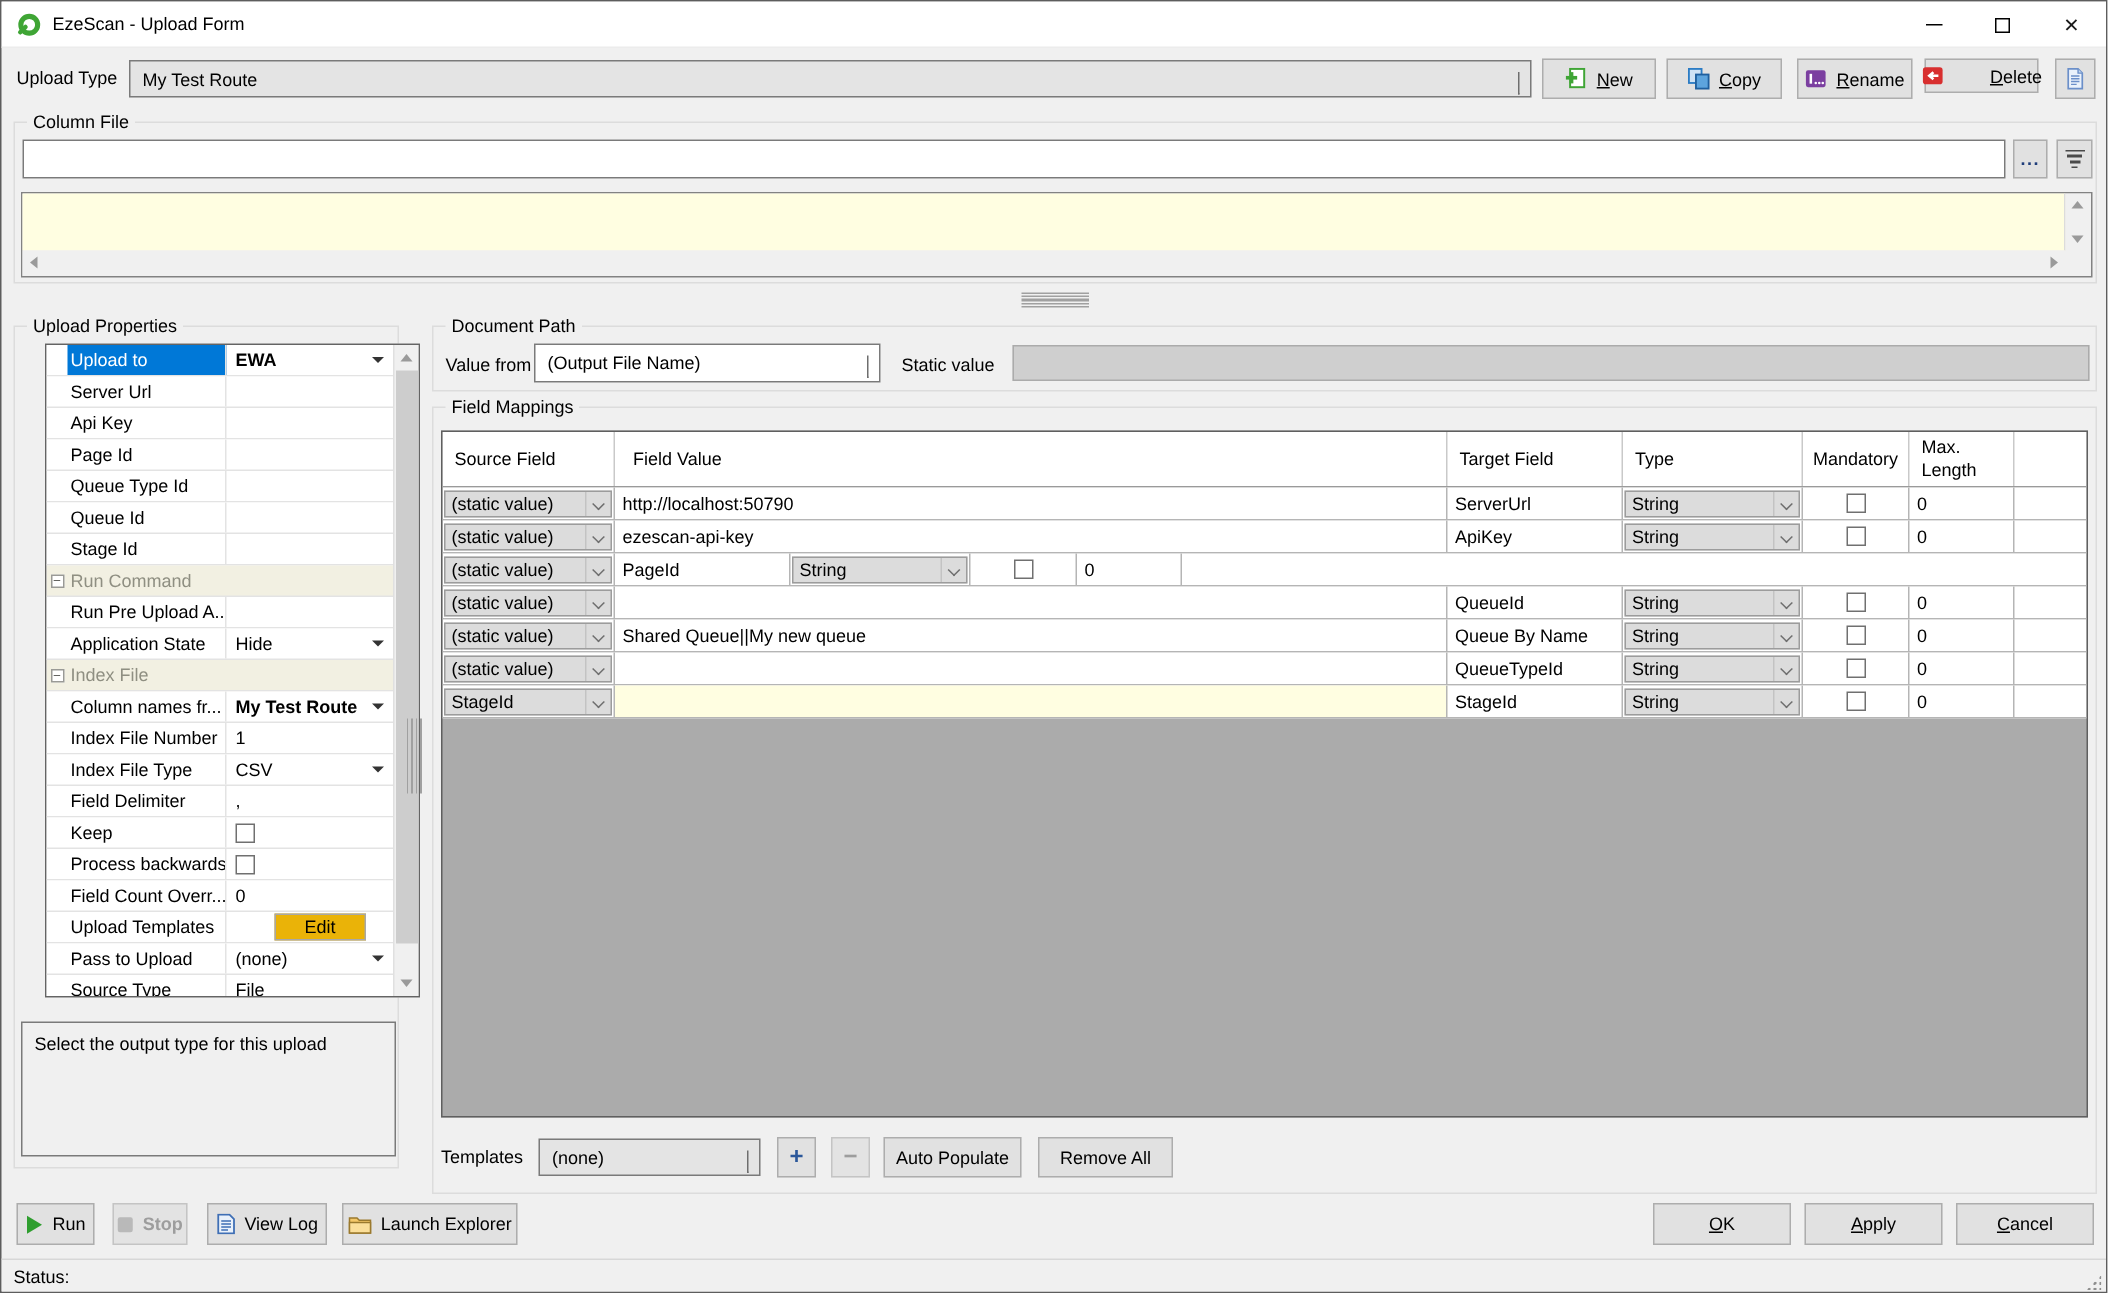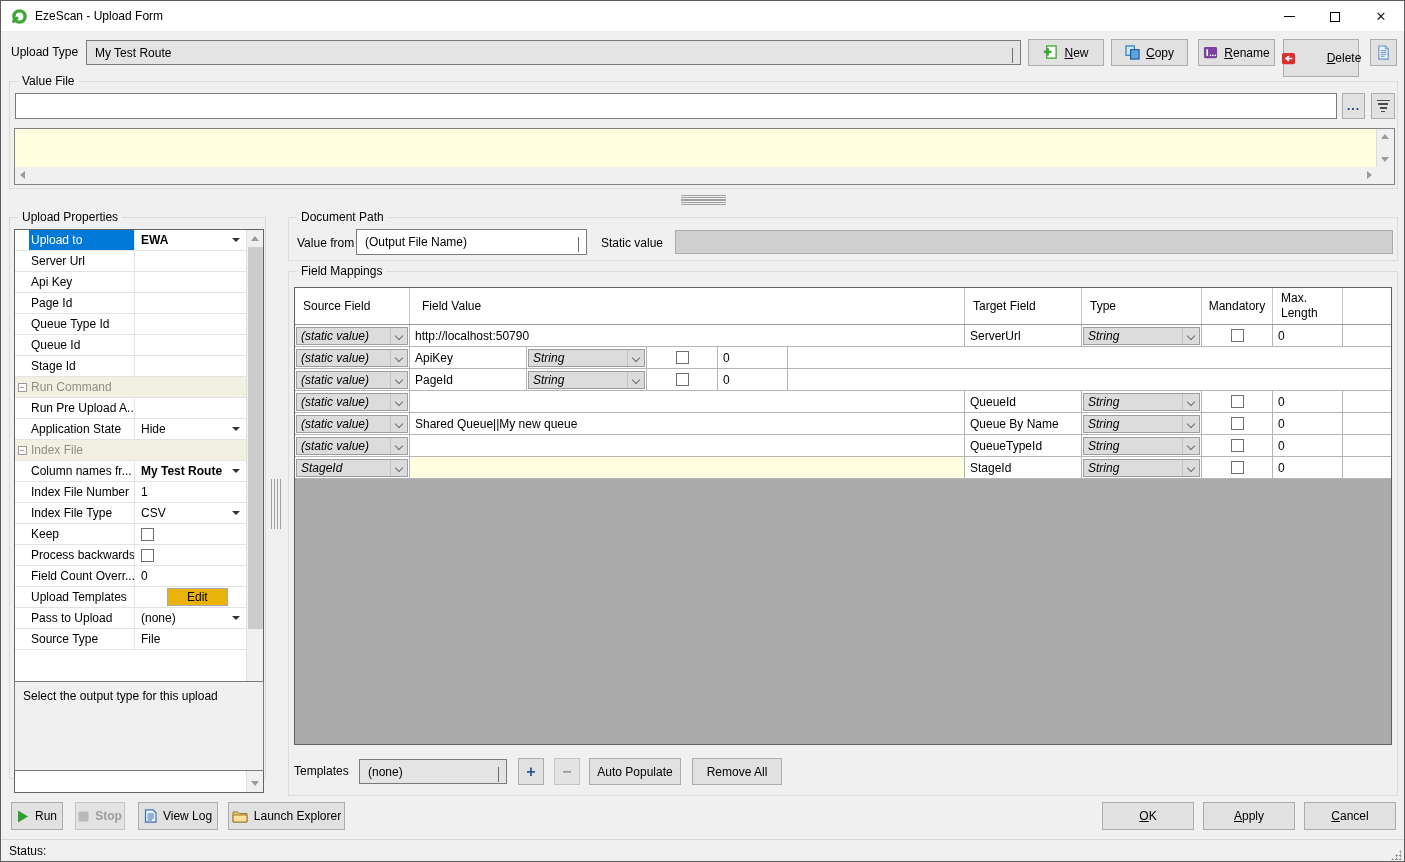--- a/index.html
+++ b/index.html
@@ -45,21 +45,21 @@
   .arr { position:absolute; width:0; height:0; }
   .arr.up    { border-left:4px solid transparent; border-right:4px solid transparent; border-bottom:5px solid #9a9a9a; }
   .arr.down  { border-left:4px solid transparent; border-right:4px solid transparent; border-top:5px solid #9a9a9a; }
   .arr.left  { border-top:4px solid transparent; border-bottom:4px solid transparent; border-right:5px solid #9a9a9a; }
   .arr.right { border-top:4px solid transparent; border-bottom:4px solid transparent; border-left:5px solid #9a9a9a; }
   #h-splitter { position:absolute; left:680px; top:194px; width:45px; height:10px; display:flex; flex-direction:column; justify-content:space-between; }
   #h-splitter div { height:1px; background:#a0a0a0; }
   #v-splitter { position:absolute; left:270px; top:478px; width:12px; height:50px;
     background:repeating-linear-gradient(90deg,#a0a0a0 0 1px,transparent 1px 3px); }
   
-  #prop-grid { position:absolute; left:13px; top:228px; width:250px; height:564px; border:1px solid #646464; background:#fff; overflow:hidden; }
+  #prop-grid { position:absolute; left:29px; top:228px; width:250px; height:436px; border:1px solid #646464; background:#fff; overflow:hidden; }
   #prop-rows { position:absolute; left:0; top:0; width:231px; }
   .pg-row { display:flex; height:21px; align-items:center; border-bottom:1px solid #e3e3e3; background:#fff; }
   .pg-gutter { width:14px; flex:none; display:flex; align-items:center; justify-content:center; height:100%; }
   .pg-name { width:106px; flex:none; height:100%; display:flex; align-items:center; padding-left:2px; border-right:1px solid #e3e3e3; overflow:hidden; white-space:nowrap; }
   .pg-value { flex:1; height:100%; display:flex; align-items:center; padding:0 3px 0 6px; position:relative; overflow:hidden; white-space:nowrap; }
   .pg-row.sel .pg-name { background:#0078d7; color:#fff; }
   .pg-row.grp { background:#f2f0e2; color:#8f8f82; }
   .pg-row.grp .pg-gname { flex:1; padding-left:2px; }
   .pg-expand { width:9px; height:9px; border:1px solid #9a9a96; background:#fff; color:#5e5e5a; font-size:9px; line-height:7px; text-align:center; }
   .pg-tri { position:absolute; right:6px; top:8px; }
@@ -76,21 +76,21 @@
   .fm-hcell { border-right:1px solid #c9c9c9; display:flex; align-items:center; padding-left:8px; font-size:12px; }
   .fm-row { display:flex; height:22px; background:#fff; border-bottom:1px solid #b5b5b5; }
   .fm-cell { border-right:1px solid #b5b5b5; height:100%; display:flex; align-items:center; padding-left:5px; overflow:hidden; white-space:nowrap; }
   .c-source { width:115px; flex:none; padding:0; }
   .c-value  { width:555px; flex:none; }
   .c-target { width:117px; flex:none; }
   .c-type   { width:120px; flex:none; padding:0; }
   .c-mand   { width:71px;  flex:none; justify-content:center; padding:0; }
   .c-maxlen { width:70px;  flex:none; }
   .c-extra  { width:50px;  flex:none; border-right:none; }
-  .fm-dd { flex:1; margin:1px; height:18px; background:#dcdcdc; border:1px solid #9c9c9c; display:flex; align-items:center; position:relative; padding-left:4px; font-size:12px; overflow:hidden; white-space:nowrap;font-style:italic; }
+  .fm-dd { flex:1; margin:1px; height:18px; background:#dcdcdc; border:1px solid #9c9c9c; display:flex; align-items:center; position:relative; padding-left:4px; font-size:12px; overflow:hidden; white-space:nowrap; }
   .fm-dd .dd-btn { position:absolute; right:0; top:0; bottom:0; width:17px; border-left:1px solid #c3c3c3; display:flex; align-items:center; justify-content:center; }
   .fm-dd .chev { width:6px; height:6px; border-color:#6e6e6e; }
   .val-hl { background:#fffee1 !important; }
   
   #status-bar { position:absolute; left:0; top:838px; width:100%; height:24px; background:#f0f0f0; border-top:1px solid #d7d7d7; }
   #status-text { position:absolute; left:8px; top:0; line-height:23px; }
   #resize-grip { position:absolute; right:3px; bottom:3px; width:10px; height:10px;
     background:radial-gradient(circle at 1.5px 1.5px,#8e8e8e 1px,transparent 1.2px);
     background-size:4px 4px; clip-path:polygon(100% 0,100% 100%,0 100%); }
 </style>
@@ -140,37 +140,37 @@
   <div class="btn" style="left:1197px; top:38px; width:77px; height:27px;">
     <svg class="icon" width="15" height="15" viewBox="0 0 16 16">
       <rect x="1" y="2" width="14" height="12" rx="1.5" fill="#7b3fa0"></rect>
       <rect x="3.6" y="4.5" width="1.8" height="7" fill="#fff"></rect>
       <circle cx="8" cy="11" r="0.9" fill="#fff"></circle>
         <circle cx="10.5" cy="11" r="0.9" fill="#fff"></circle>
         <circle cx="13" cy="11" r="0.9" fill="#fff"></circle>
     </svg>
     <span><u>R</u>ename</span>
   </div>
-  <div class="btn" style="left:1282px; top:38px; width:76px; height:38px;gap:31px;">
+  <div class="btn" style="left:1282px; top:38px; width:76px; height:23px;gap:31px;">
     <svg class="icon" width="15" height="15" viewBox="0 0 16 16">
       <rect x="1" y="2" width="14" height="12" rx="2" fill="#d82f2f"></rect>
       <path d="M12 8 H6 M8.5 5.5 L5.5 8 L8.5 10.5" stroke="#fff" stroke-width="1.8" fill="none"></path>
     </svg>
     <span><u>D</u>elete</span>
   </div>
   <div class="btn" style="left:1369px; top:38px; width:27px; height:27px;">
     <svg class="icon" width="15" height="15" viewBox="0 0 16 16">
       <path d="M3 1 H10 L13 4 V15 H3 Z" fill="#e9f1fb" stroke="#6b8fc9" stroke-width="1.2"></path>
       <path d="M10 1 L10 4 L13 4" fill="#c3d6ef" stroke="#6b8fc9" stroke-width="1"></path>
       <path d="M5 6 H11 M5 8 H11 M5 10 H11 M5 12 H9" stroke="#6b8fc9" stroke-width="1"></path>
     </svg>
   </div>
 
   <div class="fieldset" style="left:8px; top:80px; width:1389px; height:108px;">
-    <span class="flabel">Value File</span>
+    <span class="flabel">Column File</span>
   </div>
   <input id="input-file-path" type="text" value="" style="">
   <div class="btn" id="browse-btn">
     <span>...</span>
   </div>
   <div class="btn" id="filter-btn">
     <span style="display:flex;flex-direction:column;gap:2px;align-items:center;">
       <span class="flt-line" style="width:13px;"></span>
       <span class="flt-line" style="width:10px;"></span>
       <span class="flt-line" style="width:7px;"></span>
@@ -294,20 +294,27 @@
           <span class="pg-value">
             <span>1</span>
           </span>
         </div>
         <div class="pg-row">
           <span class="pg-gutter"></span>
           <span class="pg-name">Index File Type</span>
           <span class="pg-value">
             <span>CSV</span>
             <span class="tri-down pg-tri"></span>
+          </span>
+        </div>
+        <div class="pg-row">
+          <span class="pg-gutter"></span>
+          <span class="pg-name">Field Delimiter</span>
+          <span class="pg-value">
+            <span>,</span>
           </span>
         </div>
         <div class="pg-row">
           <span class="pg-gutter"></span>
           <span class="pg-name">Keep</span>
           <span class="pg-value">
             <span class="checkbox"></span>
           </span>
         </div>
         <div class="pg-row">
@@ -409,20 +416,21 @@
         </div>
         <div class="fm-row">
           <div class="fm-cell c-source">
             <div class="fm-dd">
               <span>(static value)</span>
               <span class="dd-btn">
                 <span class="chev"></span>
               </span>
             </div>
           </div>
+          <div class="fm-cell c-value">ezescan-api-key</div>
           <div class="fm-cell c-target">ApiKey</div>
           <div class="fm-cell c-type">
             <div class="fm-dd">
               <span>String</span>
               <span class="dd-btn">
                 <span class="chev"></span>
               </span>
             </div>
           </div>
           <div class="fm-cell c-mand">

